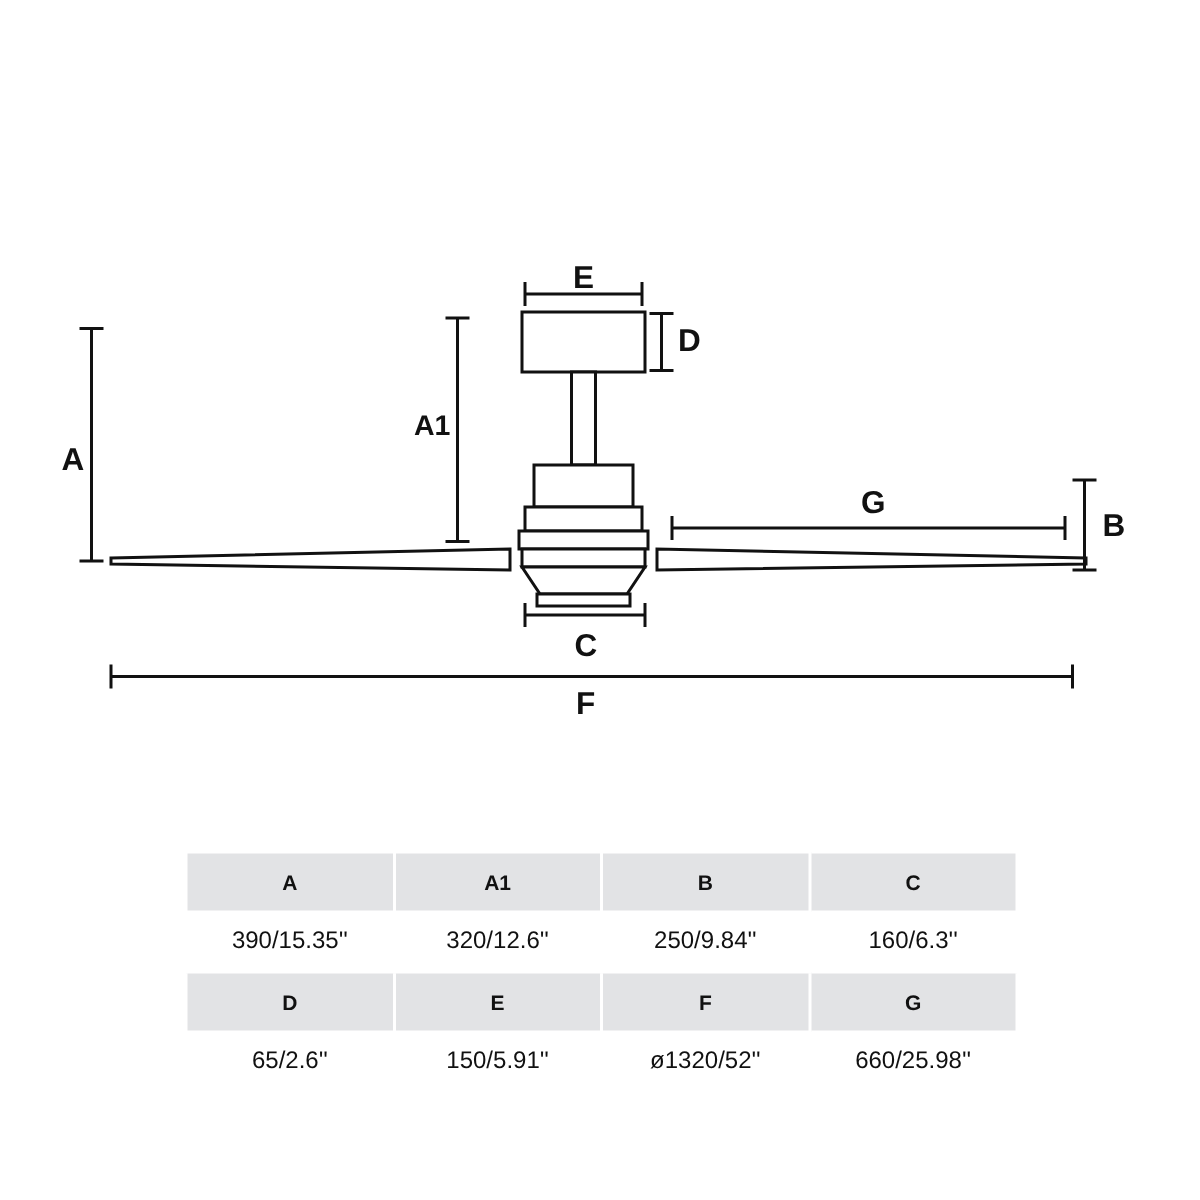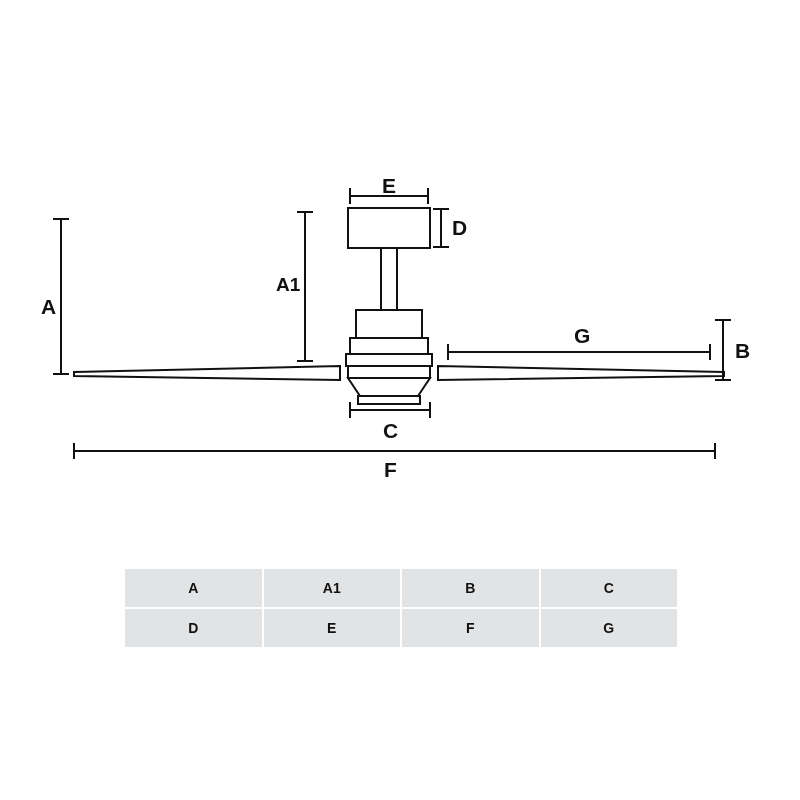--- a/index.html
+++ b/index.html
@@ -138,21 +138,33 @@
 
   <table class="specs">
     <tbody>
       <tr>
         <td class="head">A</td>
         <td class="head">A1</td>
         <td class="head">B</td>
         <td class="head">C</td>
       </tr>
       <tr>
+        <td class="val">390/15.35''</td>
+        <td class="val">320/12.6''</td>
+        <td class="val">250/9.84''</td>
+        <td class="val">160/6.3''</td>
+      </tr>
+      <tr>
         <td class="head">D</td>
         <td class="head">E</td>
         <td class="head">F</td>
         <td class="head">G</td>
+      </tr>
+      <tr>
+        <td class="val">65/2.6''</td>
+        <td class="val">150/5.91''</td>
+        <td class="val">ø1320/52''</td>
+        <td class="val">660/25.98''</td>
       </tr>
     </tbody>
   </table>
 
 </div>
 
 </body></html>

